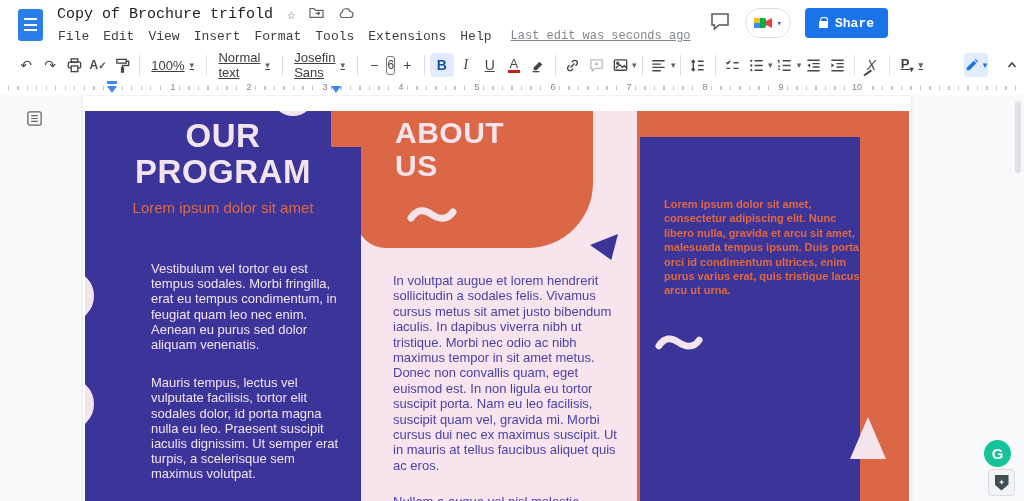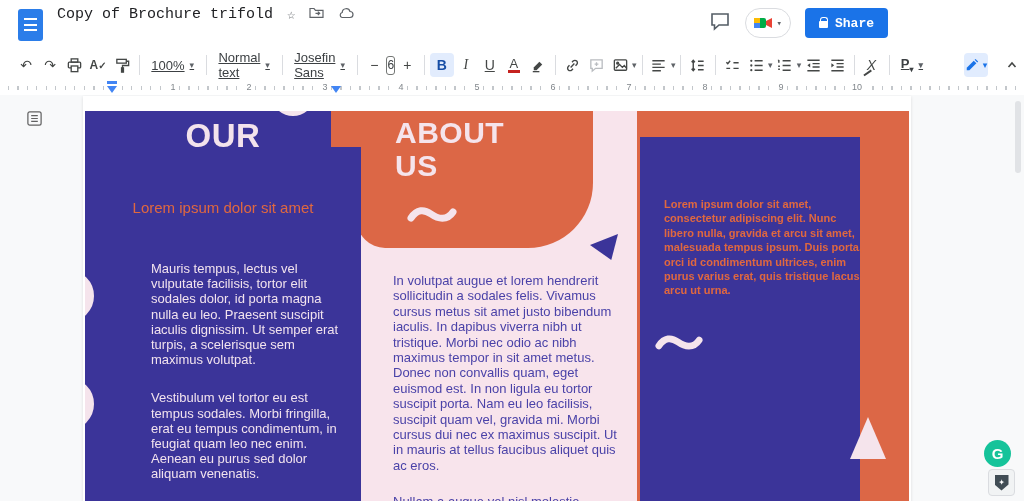--- a/index.html
+++ b/index.html
@@ -138,20 +138,31 @@
     <span class="title-ic">
       <svg width="15" height="13" viewBox="0 0 15 13" fill="none" stroke="#5f6368" stroke-width="1.2">
         <path d="M1 2.5h4l1.5 1.8H14v7H1z"></path>
           <path d="M6.5 7.3h4M8.8 5.6l1.9 1.7-1.9 1.7"></path>
       </svg></span>
     <span class="title-ic">
       <svg width="16" height="12" viewBox="0 0 16 12" fill="none" stroke="#5f6368" stroke-width="1.2">
         <path d="M4 10.5h8a3 3 0 000-6 4 4 0 00-7.8 1A2.6 2.6 0 004 10.5z"></path>
       </svg></span>
   </div>
+  <div id="menu-row">
+    <span class="menu-item">File</span>
+    <span class="menu-item">Edit</span>
+    <span class="menu-item">View</span>
+    <span class="menu-item">Insert</span>
+    <span class="menu-item">Format</span>
+    <span class="menu-item">Tools</span>
+    <span class="menu-item">Extensions</span>
+    <span class="menu-item">Help</span>
+    <span id="last-edit">Last edit was seconds ago</span>
+  </div>
   <div id="tb-right">
     <span>
       <svg width="22" height="20" viewBox="0 0 22 20" fill="none" stroke="#545d66" stroke-width="1.6">
         <path d="M3 3h16v11h-9l-4.5 4v-4H3z"></path>
       </svg></span>
     <span id="meet-pill">
       <svg width="22" height="16" viewBox="0 0 22 16">
         <rect x="2" y="3" width="12" height="10" rx="2" fill="#00ac47"></rect>
         <rect x="2" y="3" width="6" height="5" fill="#fbbc04"></rect>
         <rect x="2" y="8" width="6" height="5" fill="#4285f4"></rect>
@@ -334,25 +345,26 @@
     </svg></span>
 
   <div id="page">
     <div id="brochure">
 
       <div class="panel" id="panel-left">
         <div id="p1-corner-orange"></div>
         <div id="p1-corner-ring"></div>
         <div id="p1-title">
           <div>OUR</div>
+          <div>PROGRAM</div>
         </div>
         <div id="p1-sub">Lorem ipsum dolor sit amet</div>
         <div id="p1-body">
+          <p>Vestibulum vel tortor eu est tempus sodales. Morbi fringilla, erat eu tempus condimentum, in feugiat quam leo nec enim. Aenean eu purus sed dolor aliquam venenatis.</p>
           <p>Mauris tempus, lectus vel vulputate facilisis, tortor elit sodales dolor, id porta magna nulla eu leo. Praesent suscipit iaculis dignissim. Ut semper erat turpis, a scelerisque sem maximus volutpat.</p>
-          <p>Vestibulum vel tortor eu est tempus sodales. Morbi fringilla, erat eu tempus condimentum, in feugiat quam leo nec enim. Aenean eu purus sed dolor aliquam venenatis.</p>
 
         </div>
         <div class="ring" id="ring-a"></div>
         <div class="ring" id="ring-b"></div>
 
       </div>
 
       <div class="panel" id="panel-mid">
         <div id="p2-blob"></div>
         <div id="p2-title">

